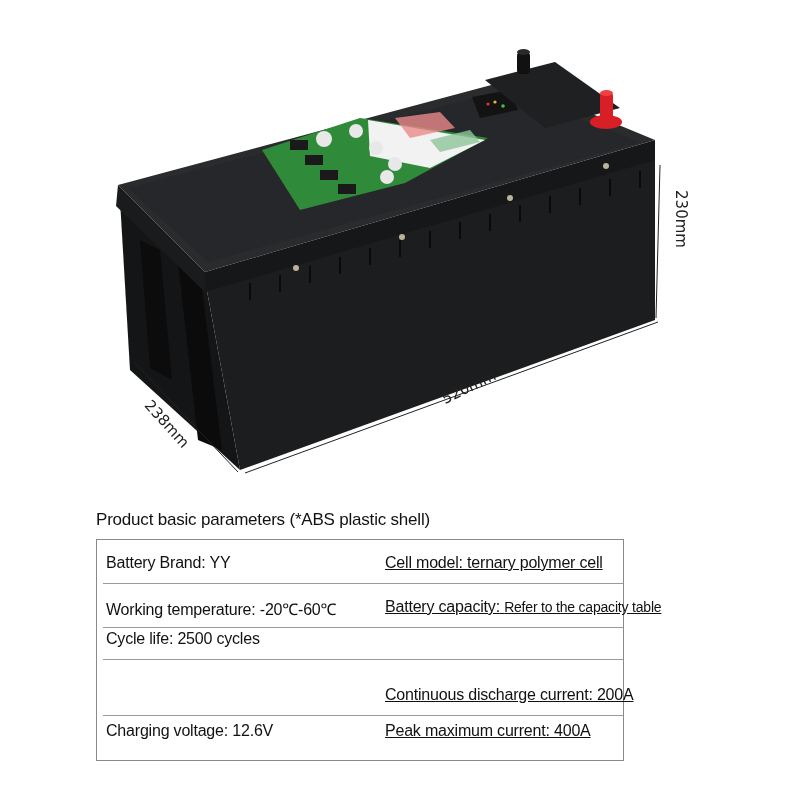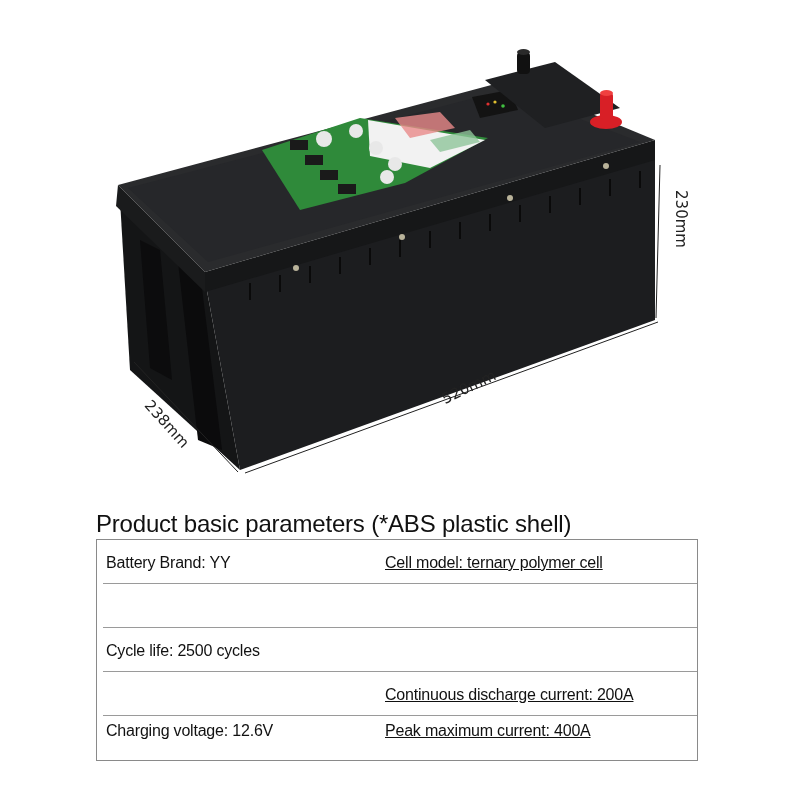--- a/index.html
+++ b/index.html
@@ -2,22 +2,22 @@
 <html><head>
 <meta charset="utf-8">
 <style>
   html,body{margin:0;padding:0;background:#ffffff;}
   body{width:800px;height:800px;position:relative;overflow:hidden;font-family:"Liberation Sans",sans-serif;color:#1a1a1a;}
   .product{position:absolute;left:0;top:0;width:800px;height:500px;}
   .dim{position:absolute;font-family:"DejaVu Sans",sans-serif;font-size:15px;color:#222;white-space:nowrap;}
   .dim-h{left:652px;top:210px;transform:rotate(90deg);transform-origin:center;}
   .dim-l{left:440px;top:378px;transform:rotate(-26deg);}
   .dim-d{left:138px;top:415px;transform:rotate(48deg);}
-  .title{position:absolute;left:96px;top:510px;font-size:24px;color:#111;letter-spacing:-0.2px;}
-  .table{position:absolute;left:96px;top:539px;width:602px;height:222px;border:1px solid #8a8a8a;box-sizing:border-box;}
+  .title{position:absolute;left:96px;top:510px;font-size:17px;color:#111;letter-spacing:-0.2px;}
+  .table{position:absolute;left:96px;top:539px;width:528px;height:222px;border:1px solid #8a8a8a;box-sizing:border-box;}
   .row{position:absolute;left:0;width:100%;height:44px;}
   .row .sep{position:absolute;left:6px;right:0;bottom:0;height:1px;background:#9a9a9a;}
   .cell{position:absolute;top:14px;font-size:16px;color:#111;white-space:nowrap;letter-spacing:-0.2px;}
   .cell.l{left:9px;}
   .cell.r{left:288px;text-decoration:underline;}
   .small{font-size:14px;}
 </style>
 </head>
 <body>
 
@@ -111,23 +111,25 @@
 
 <div class="title">Product basic parameters (*ABS plastic shell)</div>
 
 <div class="table">
   <div class="row" style="top:0">
     <span class="cell l">Battery Brand: YY</span>
     <span class="cell r">Cell model: ternary polymer cell</span>
     <div class="sep"></div>
   </div>
   <div class="row" style="top:44px">
+    <span class="cell l">Working temperature: -20℃-60℃</span>
+    <span class="cell r"><span>Battery capacity:</span> <span class="small">Refer to the capacity table</span></span>
     <div class="sep"></div>
   </div>
-  <div class="row" style="top:88px">
+  <div class="row" style="top:76px">
     <span class="cell l">Cycle life: 2500 cycles</span>
     <div class="sep"></div>
   </div>
   <div class="row" style="top:132px">
     <span class="cell r">Continuous discharge current: 200A</span>
     <div class="sep"></div>
   </div>
   <div class="row" style="top:168px">
     <span class="cell l">Charging voltage: 12.6V</span>
     <span class="cell r">Peak maximum current: 400A</span>

